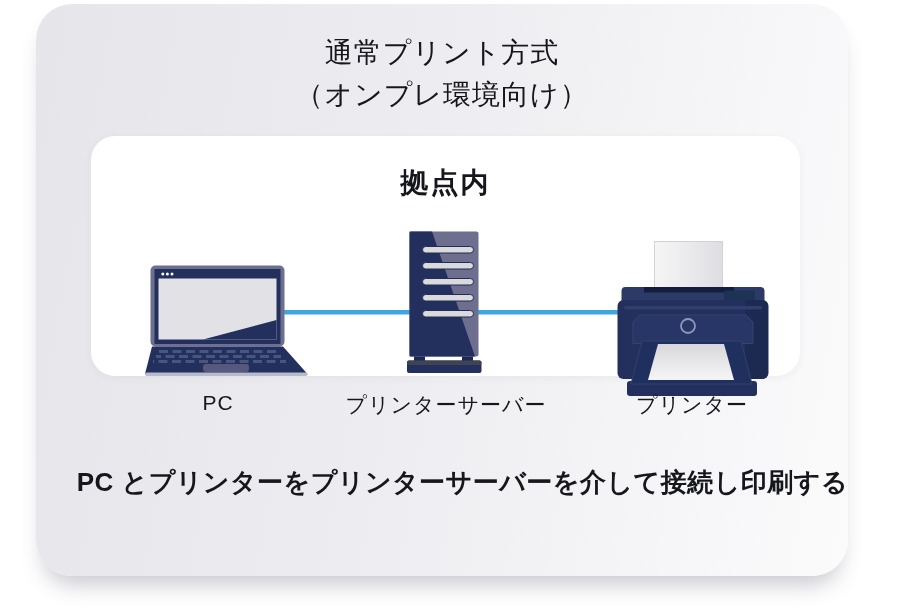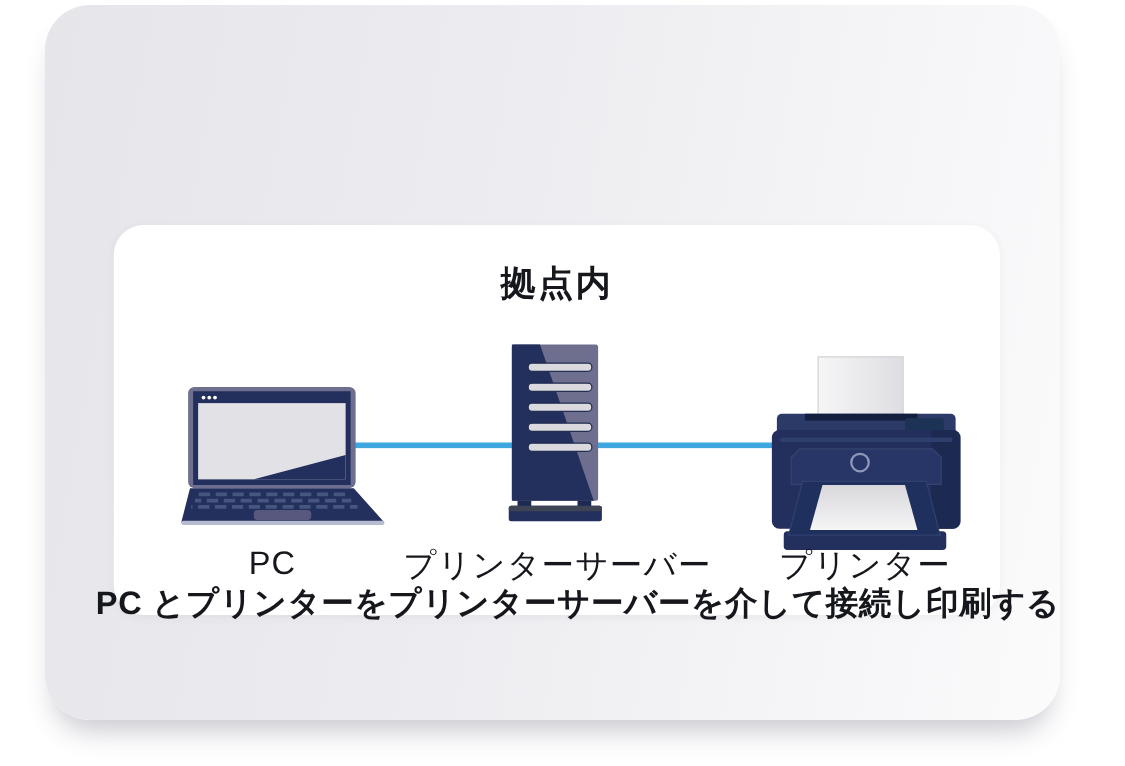--- a/index.html
+++ b/index.html
@@ -17,45 +17,48 @@
     background: linear-gradient(100deg, #e6e6ea 0%, #ededf1 45%, #fbfbfc 100%);
     box-shadow: 0 16px 22px -8px rgba(70, 70, 95, 0.30);
   }
   .title {
     position: absolute; top: 28px; left: 0; width: 100%;
     text-align: center; font-size: 28px; line-height: 42px;
     font-weight: 400; letter-spacing: 1px;
   }
   .site-box {
     position: absolute; left: 55px; top: 132px;
-    width: 709px; height: 312px;
+    width: 709px; height: 240px;
     background: var(--panel-white, #ffffff);
     border-radius: 24px;
     box-shadow: 0 2px 8px rgba(40,40,60,0.05);
-    margin-top: 44px;
   }
   .zone-label {
     position: absolute; top: 28px; left: 0; width: 100%;
     text-align: center; font-size: 28px; font-weight: 700; letter-spacing: 2px;
   }
   .diagram-svg { position: absolute; left: 0; top: 0; width: 709px; height: 302px; display: block; }
   .node-label {
     position: absolute; top: 255px; transform: translateX(-50%);
-    font-size: 26px; font-weight: 500; letter-spacing: 1px; white-space: nowrap;
+    font-size: 21px; font-weight: 500; letter-spacing: 1px; white-space: nowrap;
   }
   .caption {
     position: absolute; top: 461px; left: 0; width: 100%;
     text-align: right; font-size: 26px; font-weight: 700; letter-spacing: 0.5px;
   }
 </style>
 </head>
 <body>
 
 <div class="card">
 
+  <div class="title">
+    <div>通常プリント方式</div>
+    <div>（オンプレ環境向け）</div>
+  </div>
 
   <div class="site-box">
 
     <div class="zone-label">拠点内</div>
 
     <svg class="diagram-svg" viewBox="0 0 709 302" xmlns="http://www.w3.org/2000/svg">
       <defs>
         <linearGradient id="paperG" x1="0" y1="0" x2="1" y2="0">
           <stop offset="0" stop-color="#f6f6f7"></stop>
           <stop offset="1" stop-color="#dedee2"></stop>

